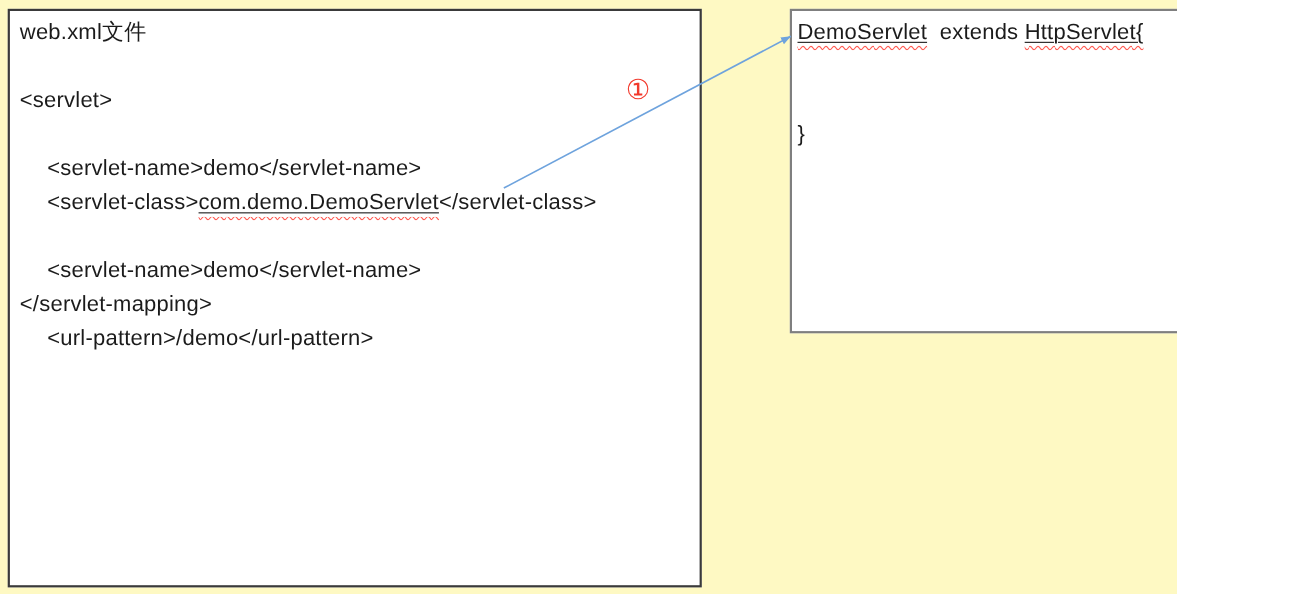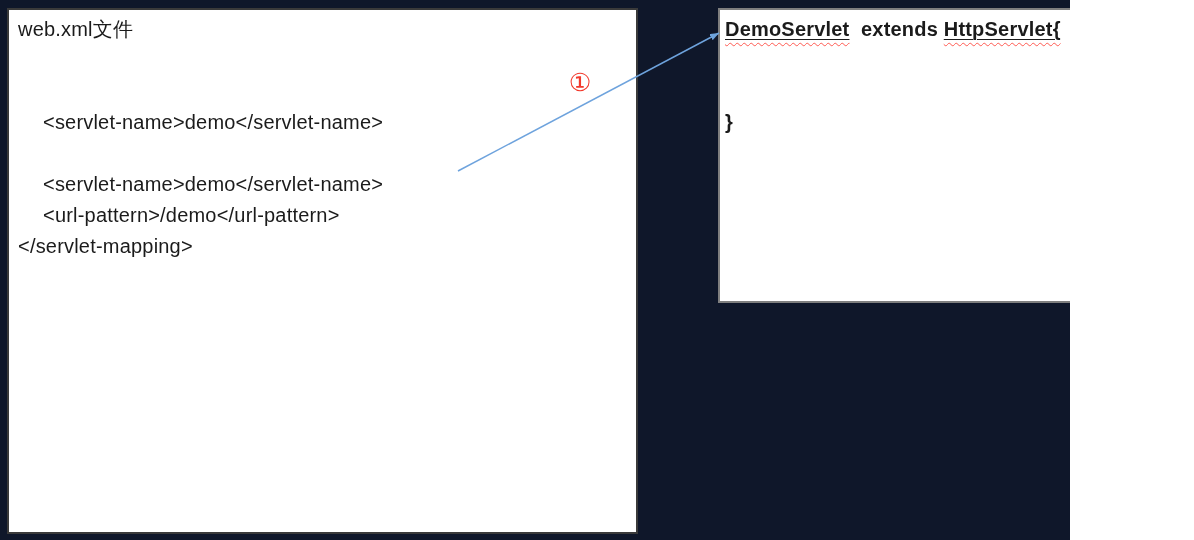--- a/index.html
+++ b/index.html
@@ -4,21 +4,21 @@
 <style>
   html, body {
     margin: 0;
     padding: 0;
     background: #ffffff;
   }
   .stage {
     position: relative;
     width: 1070px;
     height: 540px;
-    background: #0f172a;
+    background: #fef9c3;
     font-family: "Liberation Sans", "DejaVu Sans", sans-serif;
     color: #1b1b1b;
     overflow: hidden;
   }
   .box {
     position: absolute;
     background: #ffffff;
     box-sizing: border-box;
   }
   .box.left {
@@ -29,21 +29,20 @@
     border: 2px solid #3a3a3a;
     padding: 4px 8px 4px 9px;
   }
   .box.right {
     left: 718px;
     top: 8px;
     width: 454px;
     height: 295px;
     border: 2px solid #7f7f7f;
     padding: 4px 2px 4px 5px;
-    font-weight: bold;
   }
   .line {
     font-size: 20px;
     line-height: 31px;
     white-space: pre-wrap;
     letter-spacing: 0.2px;
   }
   .line.blank { min-height: 31px; }
   .line.indent { padding-left: 25px; }
   
@@ -80,26 +79,28 @@
   }
 </style>
 </head>
 <body>
 
 <div class="stage">
 
   <div class="box left">
     <div class="line">web.xml文件</div>
     <div class="line blank"></div>
+    <div class="line">&lt;servlet&gt;</div>
     <div class="line blank"></div>
     <div class="line indent">&lt;servlet-name&gt;demo&lt;/servlet-name&gt;</div>
+    <div class="line indent"><span>&lt;servlet-class&gt;</span><span class="u"><span class="sq">com.demo.DemoServlet</span></span><span>&lt;/servlet-class&gt;</span></div>
     <div class="line blank"></div>
     <div class="line indent">&lt;servlet-name&gt;demo&lt;/servlet-name&gt;</div>
+    <div class="line">&lt;/servlet-mapping&gt;</div>
     <div class="line indent">&lt;url-pattern&gt;/demo&lt;/url-pattern&gt;</div>
-    <div class="line">&lt;/servlet-mapping&gt;</div>
   </div>
 
   <div class="box right">
     <div class="line"><span class="u"><span class="sq">DemoServlet</span></span><span>  extends </span><span class="u"><span class="sq">HttpServlet{</span></span></div>
     <div class="line blank"></div>
     <div class="line blank"></div>
     <div class="line">}</div>
   </div>
 
   <svg class="connector-svg" viewBox="0 0 1194 540">

